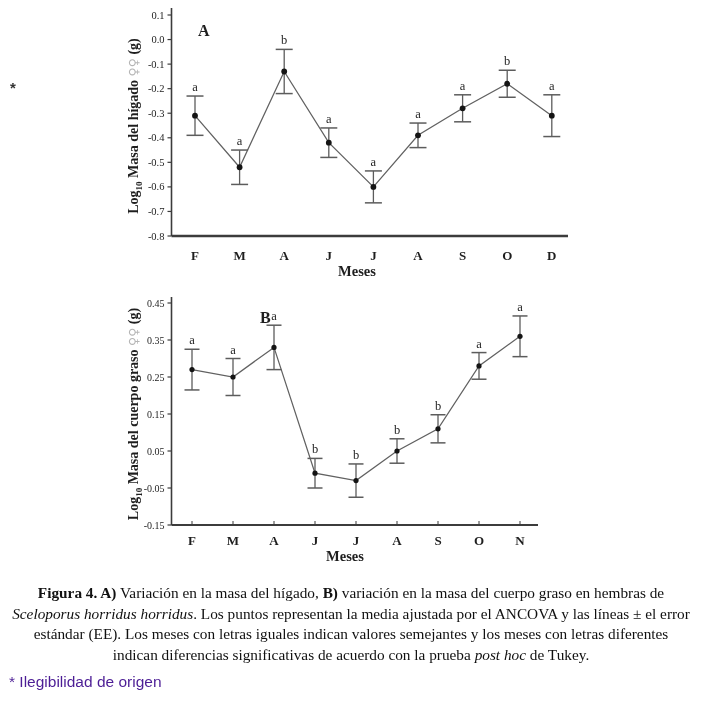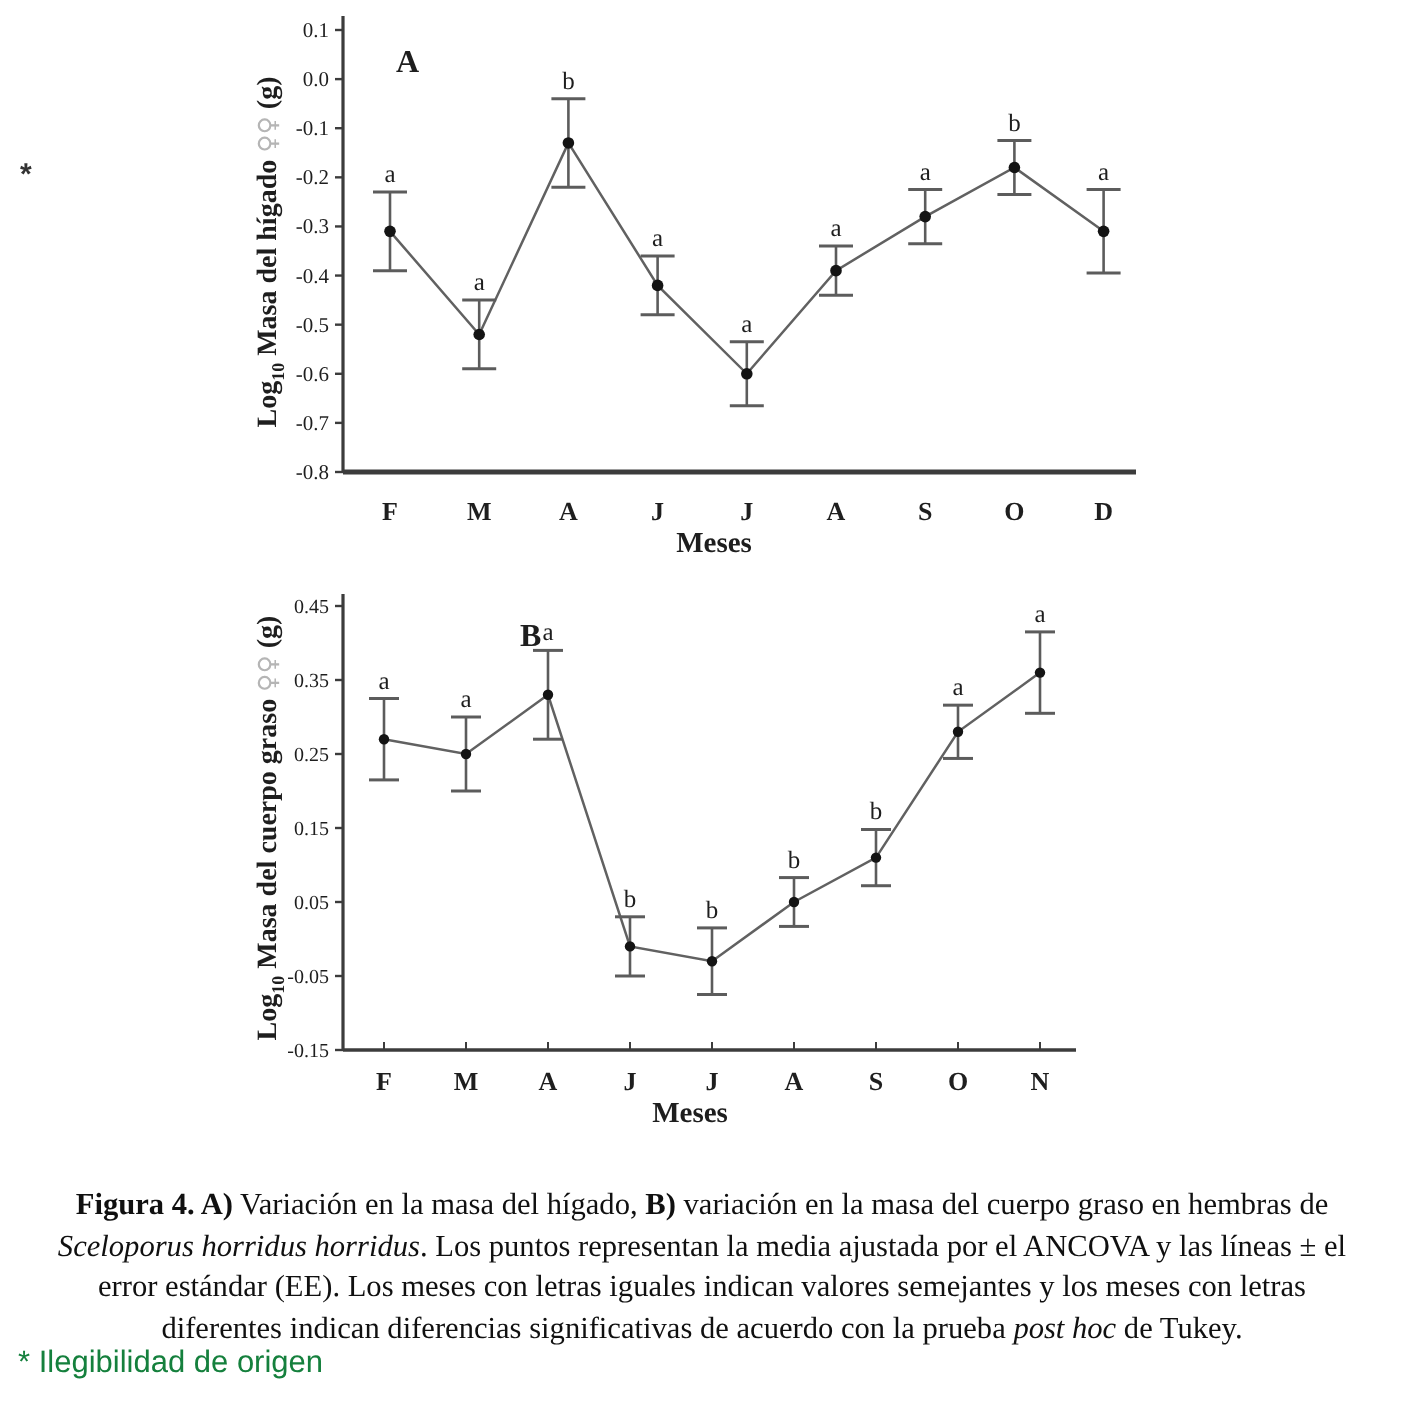--- a/index.html
+++ b/index.html
@@ -11,27 +11,27 @@
     position:absolute;left:10px;top:80px;font-family:"Liberation Sans",sans-serif;
     font-weight:700;font-size:15px;color:#333;line-height:1;
   }
   svg.chart{position:absolute;left:0;}
   #chartA{top:0;}
   #chartB{top:290px;}
   svg.chart text{
     font-family:"Liberation Serif","DejaVu Serif",serif;fill:#1e1e1e;
   }
   .caption{
-    position:absolute;left:6px;right:6px;top:579px;margin:14px;
+    position:absolute;left:6px;right:6px;top:579px;margin:4px;
     font-size:15.3px;line-height:20.5px;text-align:center;color:#101010;
   }
   .footnote{
     position:absolute;left:9px;top:673px;margin:0;
     font-family:"Liberation Sans","DejaVu Sans",sans-serif;
-    font-size:15.5px;color:#15803d;
+    font-size:15.5px;color:#4c1d95;
   }
 </style>
 </head>
 <body>
 
 <div>
 
   <span class="margin-asterisk">*</span>
 
   <svg id="chartA" class="chart" width="640" height="285">

